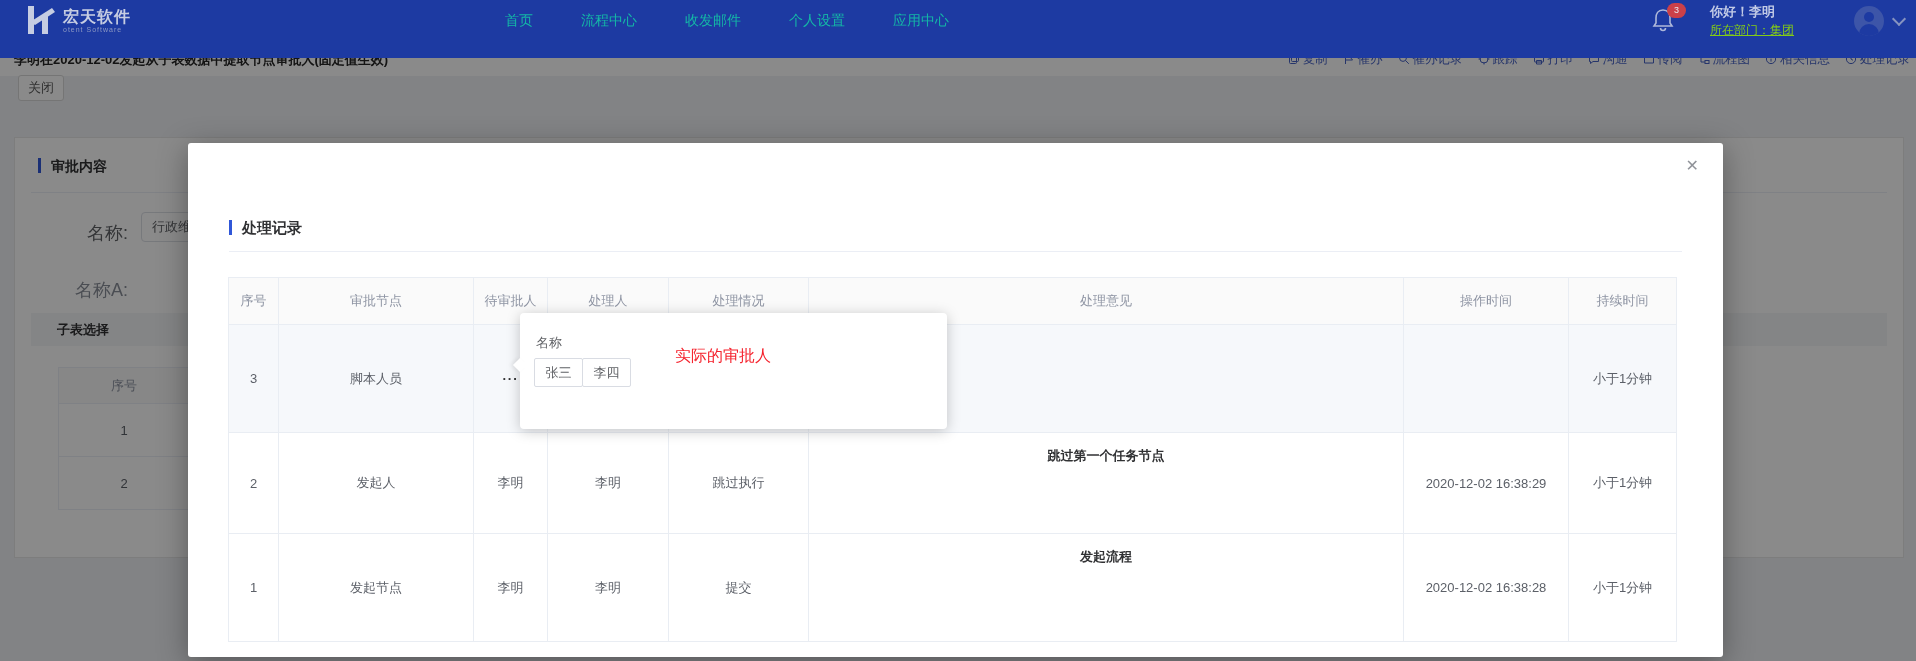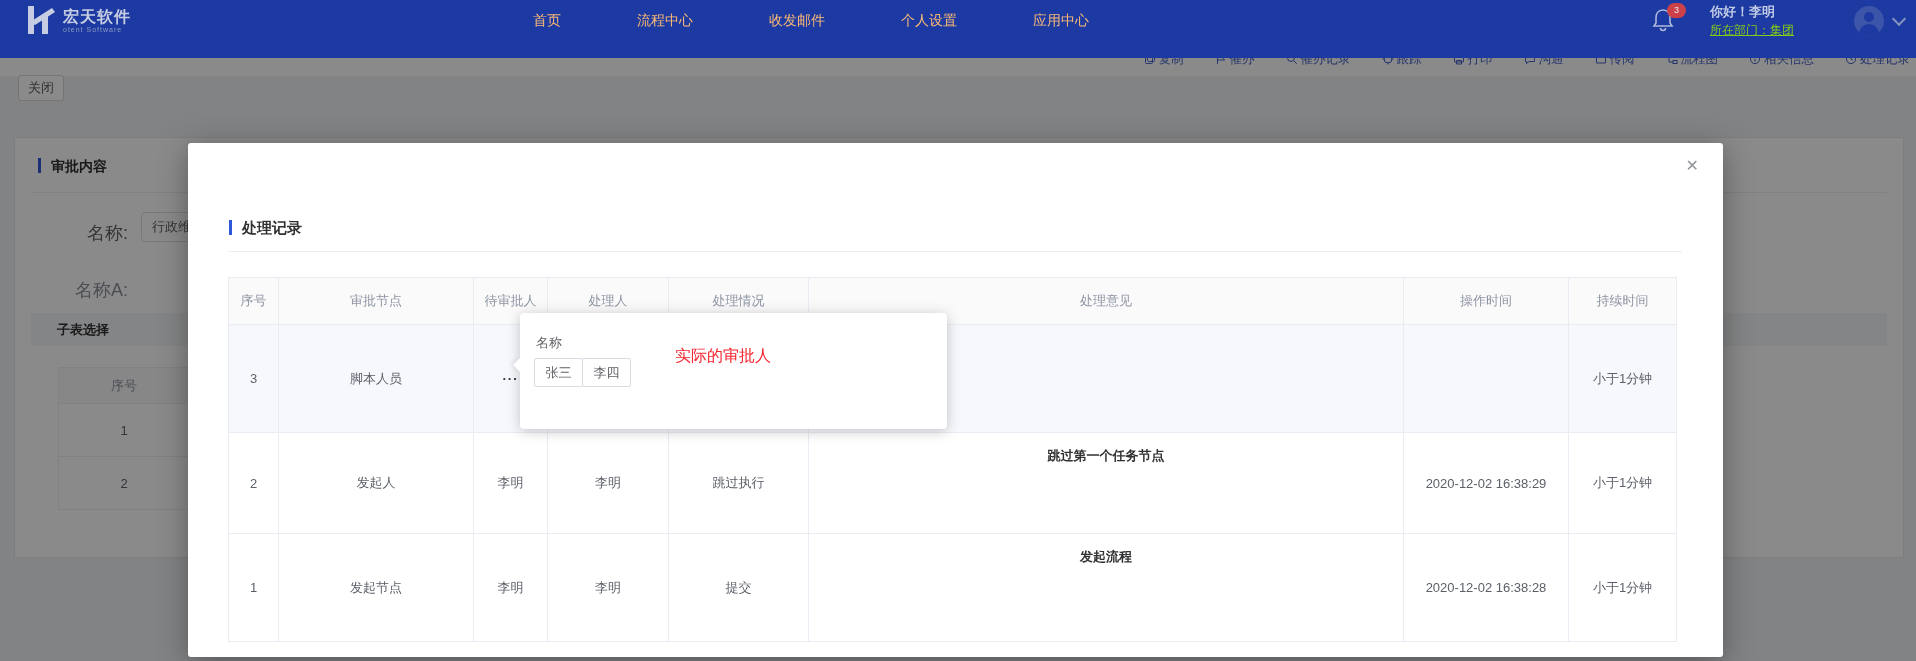--- a/index.html
+++ b/index.html
@@ -5,37 +5,37 @@
   html,body{margin:0;padding:0;background:#e8e8e8;}
   #app{position:relative;width:1916px;height:661px;overflow:hidden;background:#f0f2f5;
        font-family:"Liberation Sans","DejaVu Sans",sans-serif;}
   
   .nav{position:absolute;left:0;top:0;width:1916px;height:58px;background:#1d3aa2;z-index:50;}
   .logo{position:absolute;left:26px;top:4px;display:flex;align-items:center;cursor:pointer;}
   .logo-mark{width:30px;height:32px;margin-right:7px;}
   .logo-title{font-size:16px;font-weight:bold;color:#c6cde2;letter-spacing:1px;line-height:18px;}
   .logo-sub{font-size:7px;color:#8d99c4;letter-spacing:1px;}
   .menu{position:absolute;left:505px;top:0;height:42px;display:flex;align-items:center;gap:48px;}
-  .menu-item{font-size:14px;color:#fdba74;cursor:pointer;white-space:nowrap;margin-left:28px;}
+  .menu-item{font-size:14px;color:#14b8a6;cursor:pointer;white-space:nowrap;}
   .nav-right{position:absolute;right:12px;top:0;height:42px;display:flex;align-items:center;}
   .bell{position:relative;width:26px;height:26px;margin-right:32px;cursor:pointer;}
   .badge{position:absolute;top:-5px;right:-8px;min-width:15px;height:15px;border-radius:8px;
          background:#cb4049;color:#e8e8ee;font-size:9px;line-height:15px;text-align:center;padding:0 2px;}
   .greet{margin-right:60px;}
   .greet-name{font-size:13px;font-weight:bold;color:#c2cbe6;line-height:16px;}
   .greet-dept{font-size:12px;color:#84cc16;line-height:16px;margin-top:2px;text-decoration:underline;}
   .avatar{position:relative;width:30px;height:30px;border-radius:50%;background:#3d55a8;overflow:hidden;cursor:pointer;}
   .av-head{position:absolute;left:10px;top:6px;width:10px;height:10px;border-radius:50%;background:#1d3aa2;}
   .av-body{position:absolute;left:5px;top:18px;width:20px;height:14px;border-radius:10px 10px 0 0;background:#1d3aa2;}
   .chev{width:8px;height:8px;border-right:2px solid #8794c0;border-bottom:2px solid #8794c0;
         transform:rotate(45deg);margin-left:10px;margin-top:-4px;cursor:pointer;}
   
   .titlebar{position:absolute;left:0;top:42px;width:1916px;height:34px;background:#ffffff;}
   .doc-title{position:absolute;left:14px;top:9px;font-size:13px;font-weight:bold;color:#262626;white-space:nowrap;}
-  .toolbar{position:absolute;right:6px;top:0;height:34px;display:flex;align-items:center;gap:31px;}
+  .toolbar{position:absolute;right:6px;top:0;height:34px;display:flex;align-items:center;gap:15px;}
   .tool-link{display:flex;align-items:center;gap:3px;font-size:12.5px;color:#4763c6;cursor:pointer;white-space:nowrap;}
   .tool-link svg{display:block;}
   
   .close-btn{position:absolute;left:18px;top:75px;width:46px;height:26px;background:#fff;
              border:1px solid #d9d9d9;border-radius:3px;font-size:13px;color:#595959;cursor:pointer;
              font-family:inherit;z-index:1;}
   
   .panel{position:absolute;left:14px;top:137px;width:1888px;height:419px;background:#fff;border:1px solid #e8e8e8;}
   .bluebar{display:inline-block;width:3px;height:15px;background:#3057d8;margin-right:10px;vertical-align:-2px;}
   .sec-head{position:absolute;left:23px;top:20px;font-size:14px;font-weight:bold;color:#303133;}
@@ -118,20 +118,21 @@
       </div>
       <div class="avatar">
         <span class="av-head"></span>
         <span class="av-body"></span>
       </div>
       <span class="chev"></span>
     </div>
   </header>
 
   <div class="titlebar">
+    <div class="doc-title">李明在2020-12-02发起从子表数据中提取节点审批人(固定值生效)</div>
     <div class="toolbar" id="toolbar">
         <div class="tool-link">
           <svg width="12" height="12" viewBox="0 0 12 12">
             <g fill="none" stroke="#4763c6" stroke-width="1">
               <rect x="3.5" y="1.5" width="7" height="7" rx="1"></rect>
               <rect x="1.5" y="3.5" width="7" height="7" rx="1"></rect>
             </g>
           </svg>
           <span>复制</span>
         </div>

